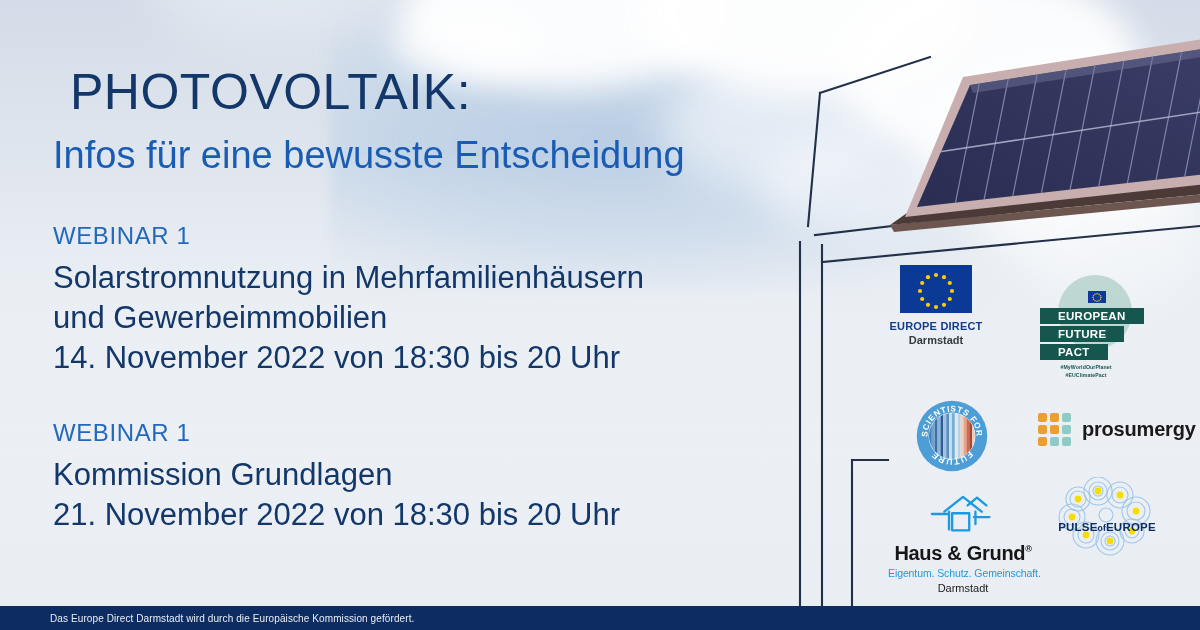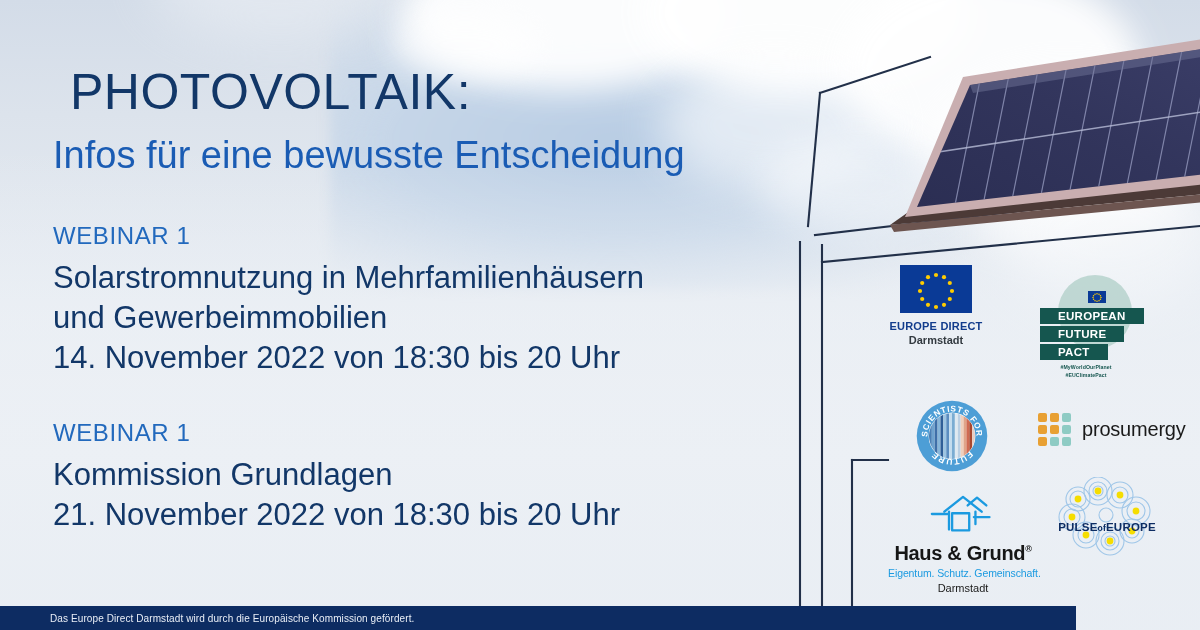--- a/index.html
+++ b/index.html
@@ -58,21 +58,21 @@
     font-size:24px;color:#2269bd;letter-spacing:.6px;font-weight:400;
     margin:0 0 8px 0;white-space:nowrap;
   }
   .wb-line{
     font-size:31px;color:#123768;font-weight:400;line-height:1.29;
     white-space:nowrap;
   }
 
   
   .footer{
-    position:absolute;left:0;bottom:0;width:1076px;height:24px;
+    position:absolute;left:0;bottom:0;width:1200px;height:24px;
     background:#0d2c62;
   }
   .footer span{
     position:absolute;left:50px;top:50%;transform:translateY(-50%);
     color:#e9eef6;font-size:10px;letter-spacing:.1px;white-space:nowrap;
   }
 
   
   .logos{position:absolute;left:880px;top:265px;width:300px;height:320px;}
   .logo{position:absolute;}
@@ -94,21 +94,21 @@
   .cp-box{
     background:#15564f;color:#fff;font-weight:bold;font-size:11.5px;
     letter-spacing:.3px;padding:2px 18px;display:inline-block;
   }
   .cp-tags{
     font-size:5.2px;color:#15564f;font-weight:bold;text-align:center;
     width:92px;line-height:1.5;margin-top:4px;letter-spacing:.1px;
   }
   .pros-grid{display:grid;grid-template-columns:repeat(3,9px);grid-gap:3px;}
   .pros-grid i{display:block;width:9px;height:9px;border-radius:2px;}
-  .pros-name{font-size:20px;font-weight:normal;color:#1a1a1a;letter-spacing:-.2px;}
+  .pros-name{font-size:20px;font-weight:bold;color:#1a1a1a;letter-spacing:-.2px;}
 
   .hg-name{font-size:20px;font-weight:bold;color:#161616;letter-spacing:-.3px;white-space:nowrap;}
   .hg-name sup{font-size:9px;vertical-align:super;}
   .hg-claim{font-size:10.5px;color:#1b9ae0;white-space:nowrap;margin-top:2px;letter-spacing:-.1px;}
   .hg-city{font-size:11px;color:#1b1b1b;margin-top:3px;}
 
   .poe-text{
     position:absolute;left:0;top:44px;width:110px;text-align:center;
     font-size:11.5px;font-weight:bold;color:#0d2c62;letter-spacing:.2px;
   }

